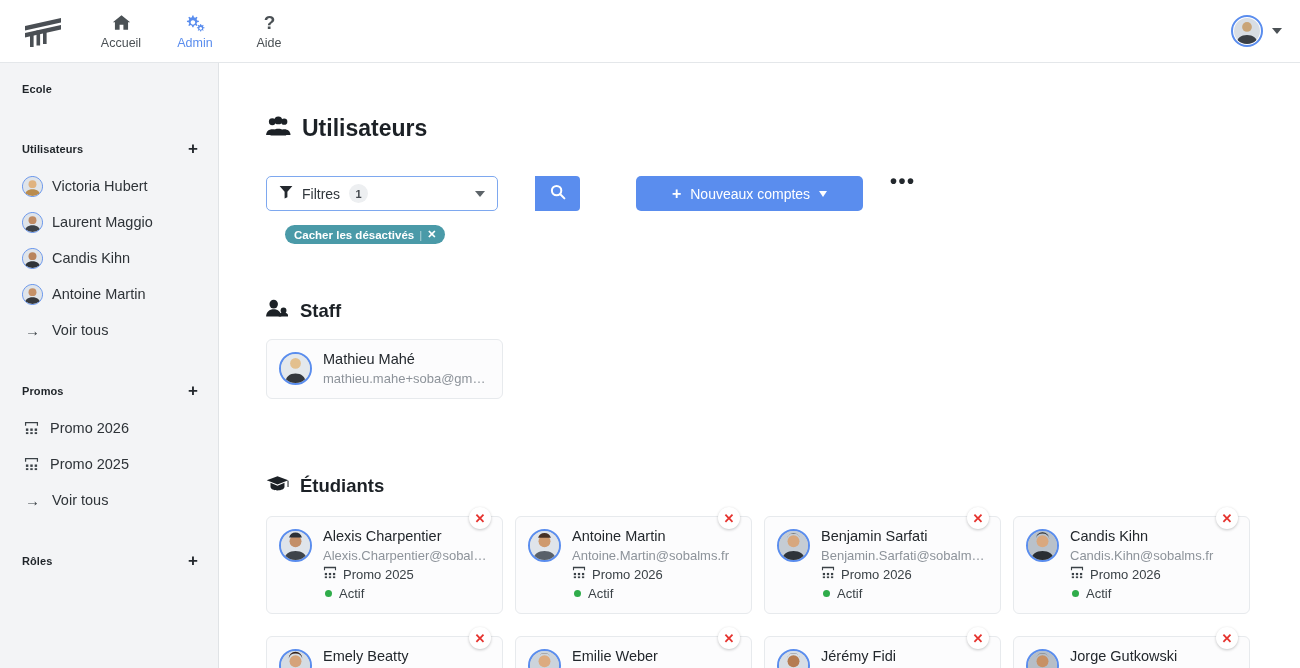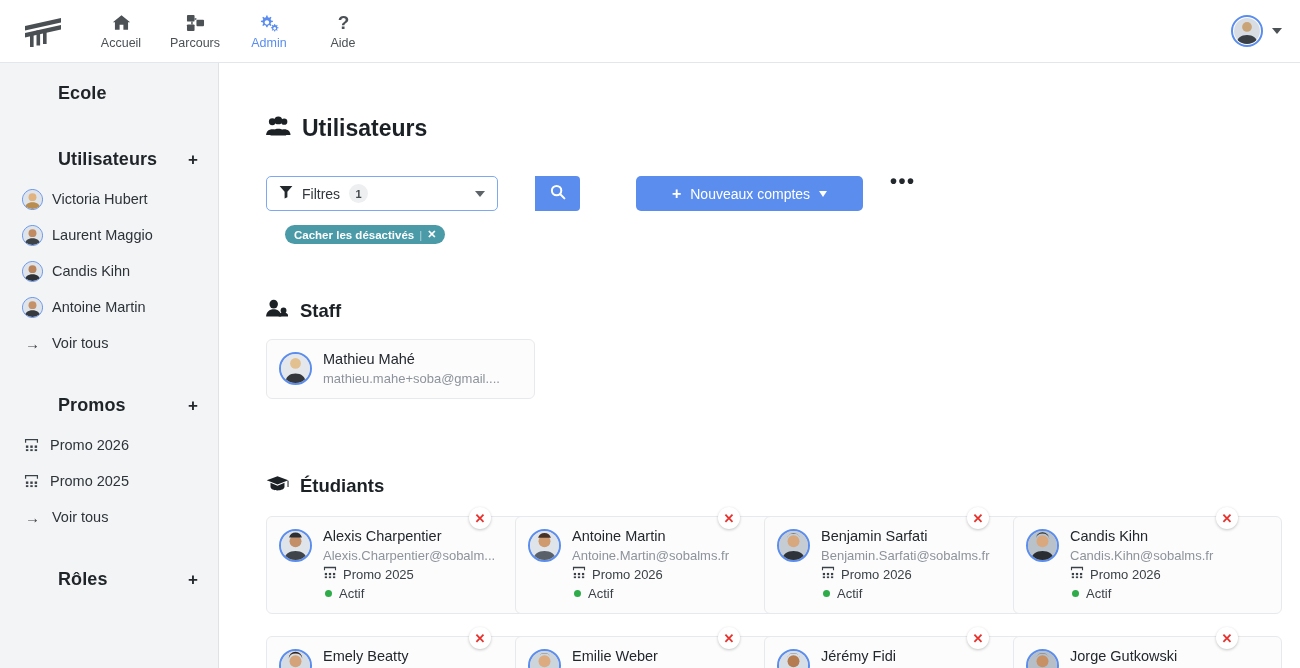--- a/index.html
+++ b/index.html
@@ -50,21 +50,21 @@
     background: #f3f4f6;
     border-right: 1px solid #e0e3e6;
     overflow: hidden;
     padding-top: 20px;
   }
   .sb-section { padding: 0 0 0 22px; }
   .sb-head {
     display: flex; align-items: center; justify-content: space-between;
     padding-right: 20px; margin-bottom: 11px;
   }
-  .sb-title { font-size: 18px; font-weight: bold; color: #1f2429; letter-spacing: .1px; margin-left: 36px; }
+  .sb-title { font-size: 11px; font-weight: bold; color: #1f2429; letter-spacing: .1px; }
   .sb-plus { font-size: 17px; font-weight: bold; color: #24292e; cursor: pointer; line-height: 1; }
   .sb-row {
     display: flex; align-items: center; gap: 9px;
     height: 36px; font-size: 14.5px; color: #2e3338; cursor: pointer;
   }
   .sb-row .sb-av {
     width: 21px; height: 21px; border-radius: 50%; flex: 0 0 21px;
     border: 1.5px solid #5a8dee; overflow: hidden; background: #cfd6de;
   }
   .sb-gap { height: 34px; }
@@ -146,21 +146,21 @@
     font-size: 18.5px; font-weight: bold; color: #1c2126;
   }
   #staff-head { margin: 55px 0 0 47px; gap: 12px; }
   #students-head { margin: 54px 0 0 47px; }
 
   
   .card-grid { margin-left: 47px; display: flex; flex-wrap: wrap; }
   .card-cell { position: relative; width: 249px; margin: 0 0 22px 0; }
   .card-cell.staff-cell { width: 249px; }
   .ucard {
-    width: 269px; min-height: 58px; border: 1px solid #e7eaed; border-radius: 6px;
+    width: 237px; min-height: 58px; border: 1px solid #e7eaed; border-radius: 6px;
     background: #fcfcfd; display: flex; align-items: flex-start;
     padding: 10px 12px; gap: 11px; cursor: pointer;
   }
   .ucard.tall { min-height: 90px; align-items: flex-start; }
   .ucard .uav {
     width: 33px; height: 33px; border-radius: 50%; flex: 0 0 33px;
     border: 2px solid #5a8dee; overflow: hidden; background: #c9d2dc; margin-top: 2px;
   }
   .uinfo { min-width: 0; flex: 1; }
   .uname {
@@ -212,31 +212,20 @@
 
     <div class="nav-item">
       <span class="nav-ico">
         <svg width="19" height="17" viewBox="0 0 22 19" fill="#4b5155">
           <path d="M11 1 L21 9.3 L18.6 9.3 L18.6 18 L13.2 18 L13.2 12 L8.8 12 L8.8 18 L3.4 18 L3.4 9.3 L1 9.3 Z"></path>
         </svg>
       </span>
       <span class="nav-lbl">Accueil</span>
     </div>
 
-    <div class="nav-item">
-      <span class="nav-ico">
-        <svg width="19" height="18" viewBox="0 0 20 19" fill="#4b5155">
-          <rect x="1" y="1" width="8" height="7" rx="1"></rect>
-          <rect x="11" y="6" width="8" height="7" rx="1"></rect>
-          <rect x="1" y="11" width="8" height="7" rx="1"></rect>
-          <path d="M9 4.5 h2 v1.5 h-2 z M5.5 8 h1.5 v3 h-1.5 z"></path>
-        </svg>
-      </span>
-      <span class="nav-lbl">Parcours</span>
-    </div>
 
     <div class="nav-item active">
       <span class="nav-ico">
         <svg width="20" height="18" viewBox="0 0 22 19" fill="#5a8dee">
           <path d="M8 1.2 l1.4 0 .35 1.9 1.5.65 1.55-1.1 1 1 -1.1 1.55 .65 1.5 1.9 .35 0 1.4 -1.9 .35 -.65 1.5 1.1 1.55 -1 1 -1.55-1.1 -1.5 .65 -.35 1.9 -1.4 0 -.35-1.9 -1.5-.65 -1.55 1.1 -1-1 1.1-1.55 -.65-1.5 -1.9-.35 0-1.4 1.9-.35 .65-1.5 -1.1-1.55 1-1 1.55 1.1 1.5-.65z M8.7 6.4 a2.5 2.5 0 1 0 .01 0z"></path>
           <path d="M16.8 10.6 l.9 0 .22 1.2 .95 .4 .98-.7 .64 .64 -.7 .98 .4 .95 1.2 .22 0 .9 -1.2 .22 -.4 .95 .7 .98 -.64 .64 -.98-.7 -.95 .4 -.22 1.2 -.9 0 -.22-1.2 -.95-.4 -.98 .7 -.64-.64 .7-.98 -.4-.95 -1.2-.22 0-.9 1.2-.22 .4-.95 -.7-.98 .64-.64 .98 .7 .95-.4z M17.25 13.9 a1.55 1.55 0 1 0 .01 0z"></path>
         </svg>
       </span>
       <span class="nav-lbl">Admin</span>
     </div>

